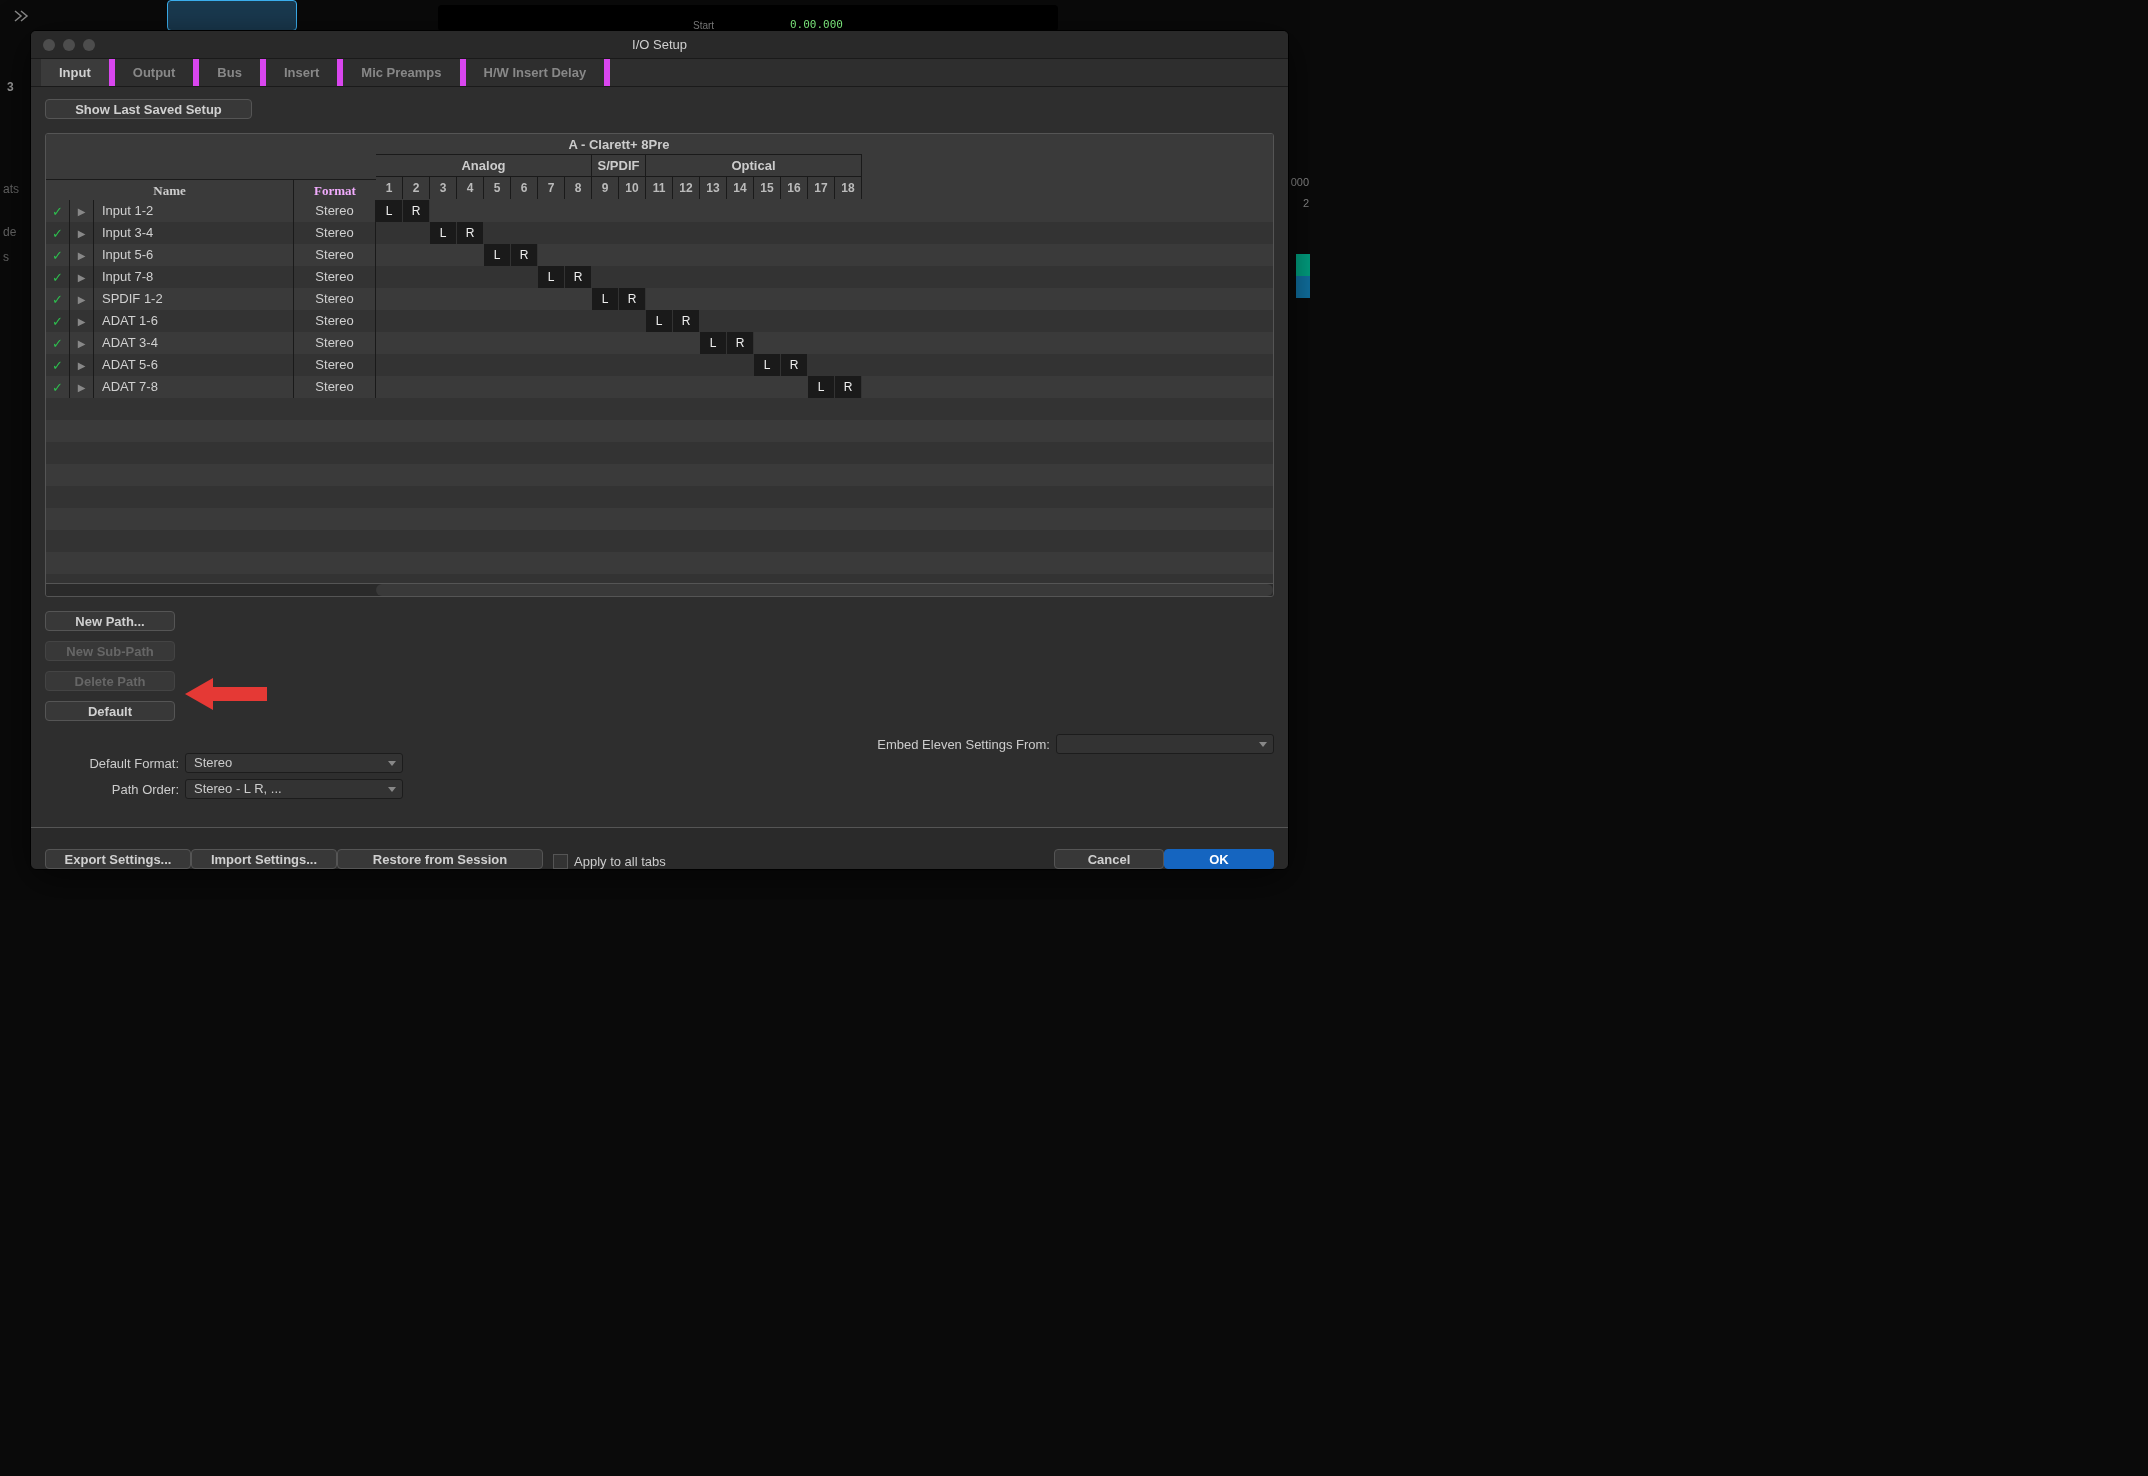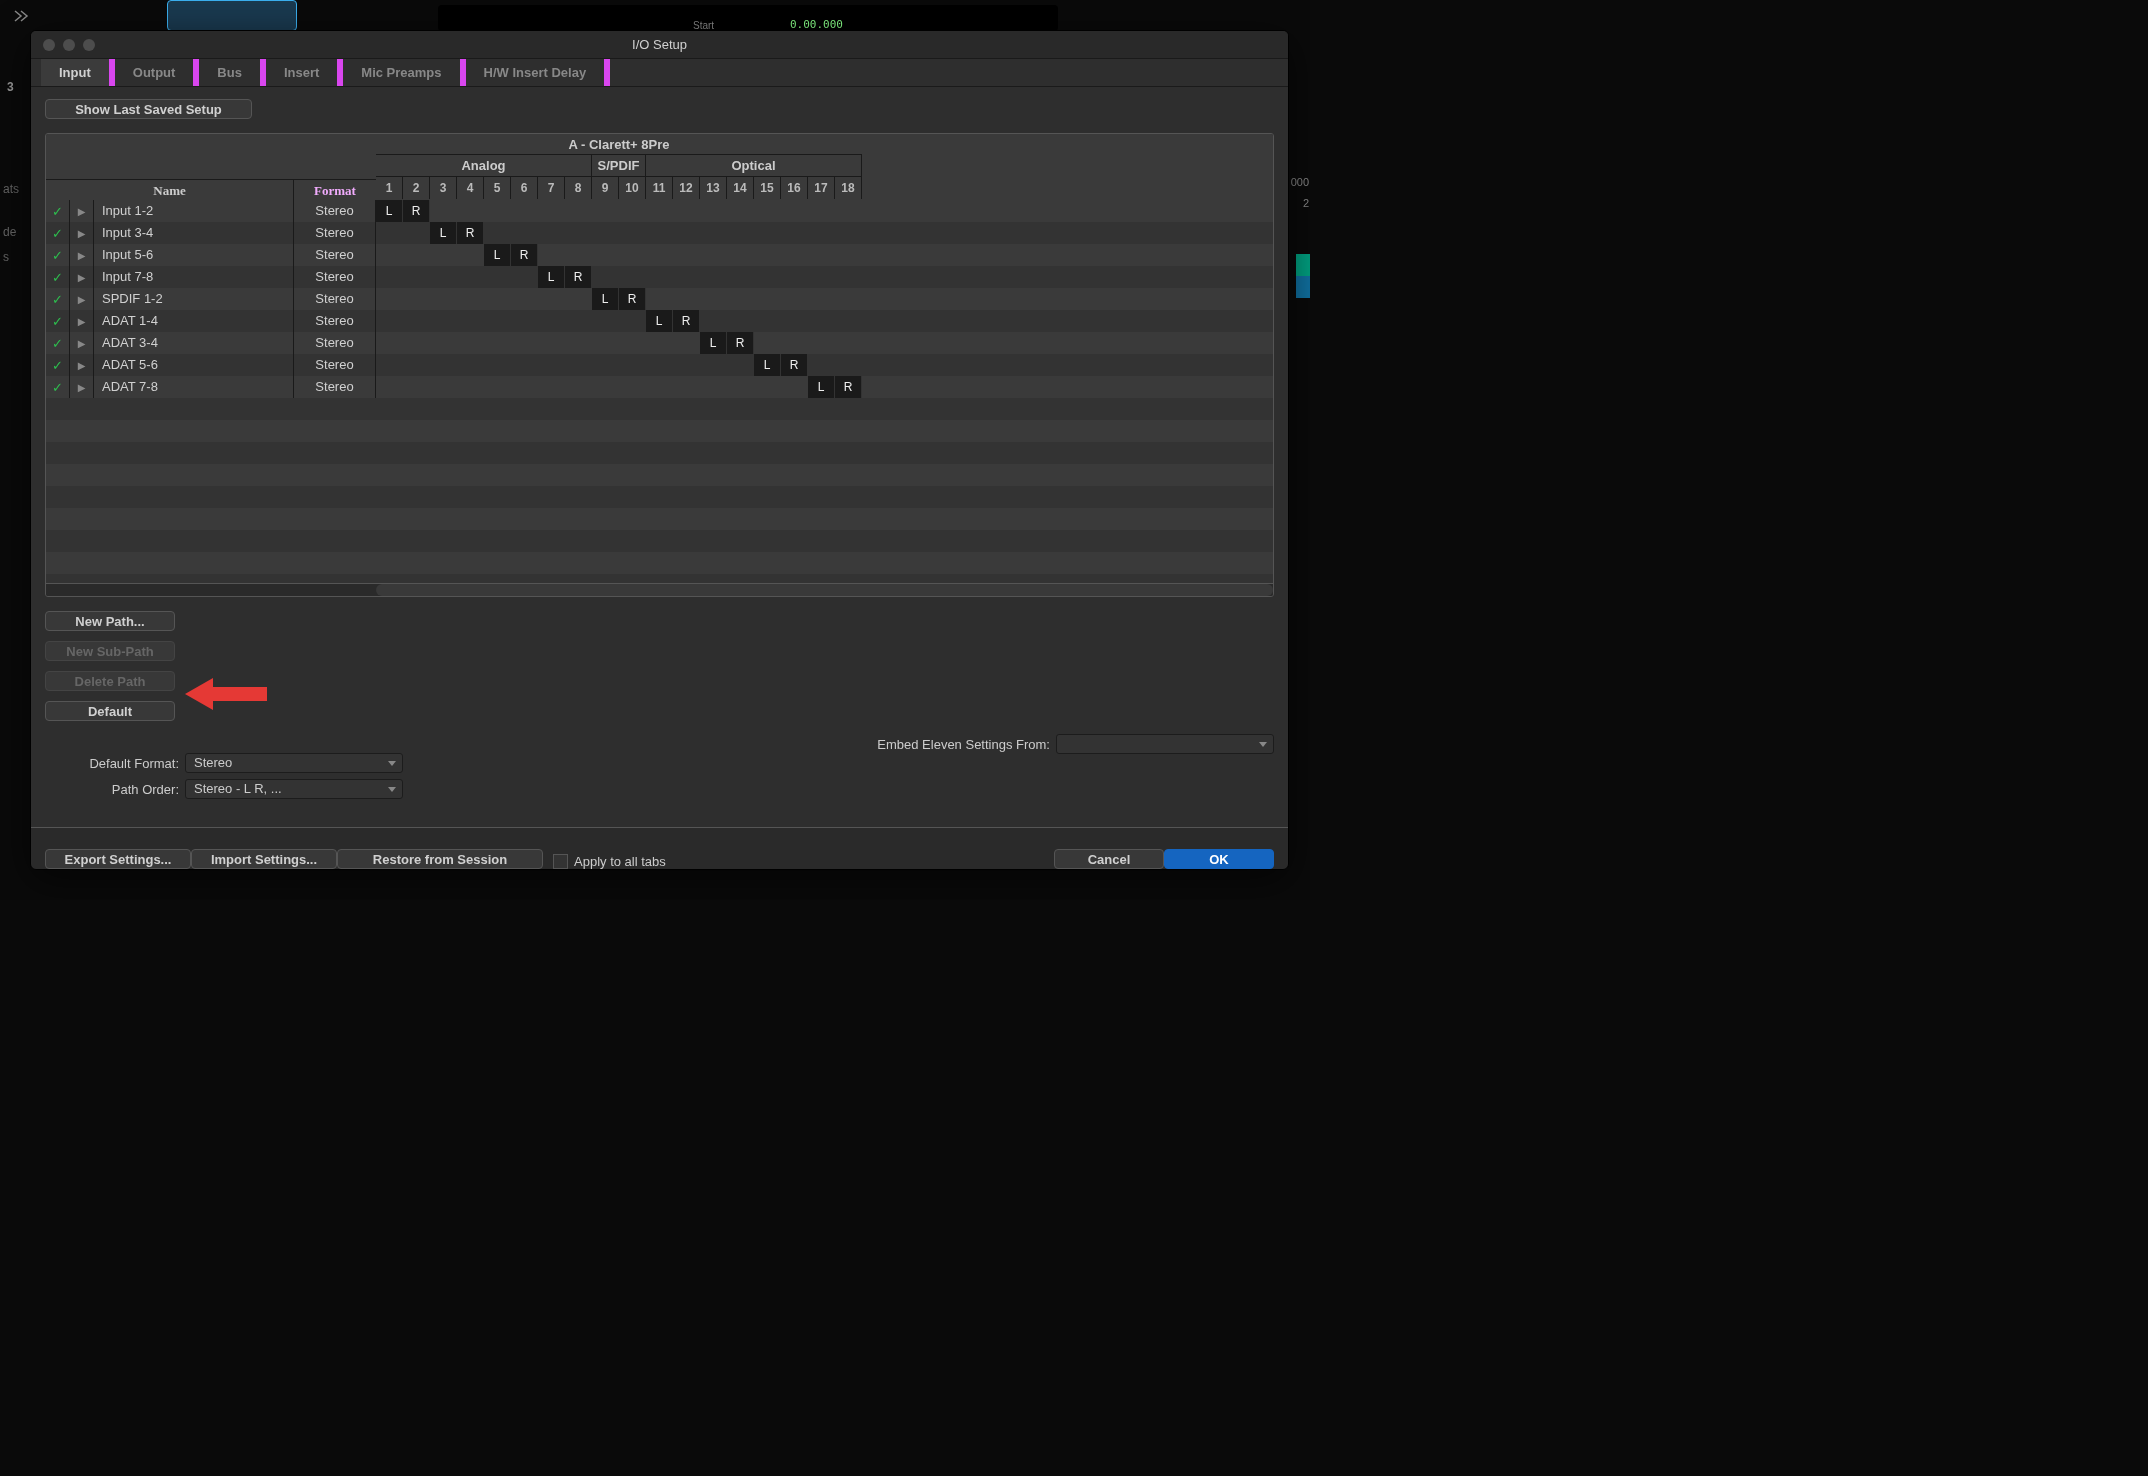--- a/index.html
+++ b/index.html
@@ -375,21 +375,21 @@
               <div class="m-cell"></div>
               <div class="m-cell"></div>
             </div>
             <div class="row-filler"></div>
           </div>
           <div class="row">
             <div class="c-chk">
               <span class="chk-on">✓</span>
             </div>
             <div class="c-exp">▶</div>
-            <div class="c-name">ADAT 1-4</div>
+            <div class="c-name">ADAT 1-6</div>
             <div class="c-format">Stereo</div>
             <div class="c-matrix">
               <div class="m-cell"></div>
               <div class="m-cell"></div>
               <div class="m-cell"></div>
               <div class="m-cell"></div>
               <div class="m-cell"></div>
               <div class="m-cell"></div>
               <div class="m-cell"></div>
               <div class="m-cell"></div>

